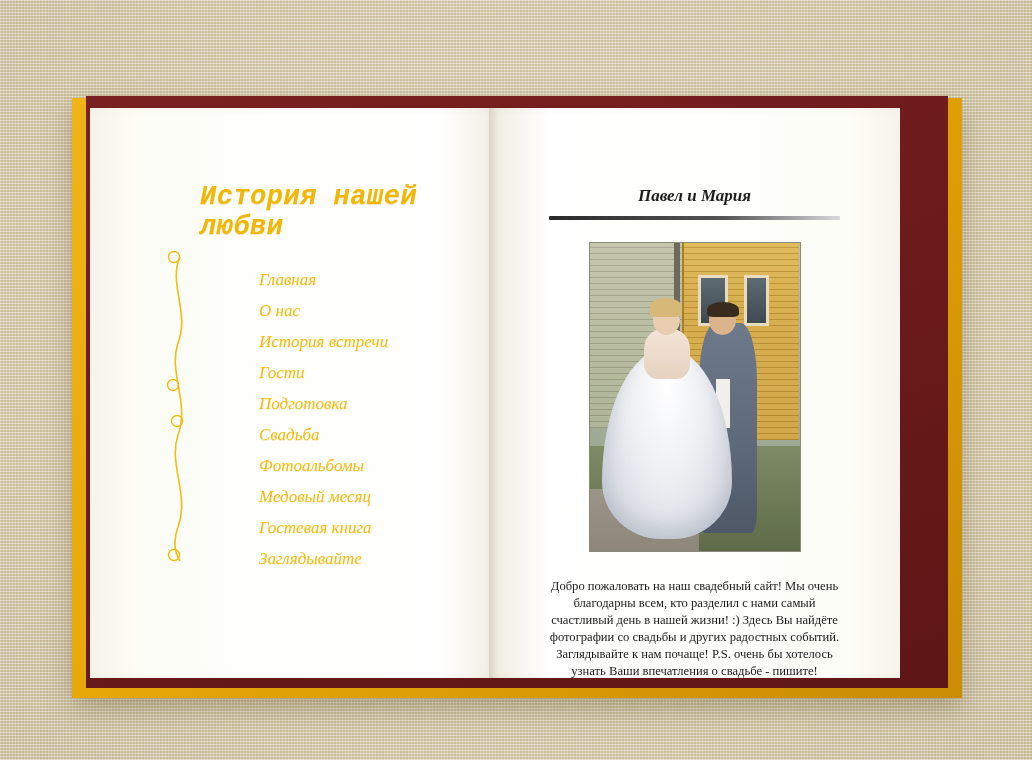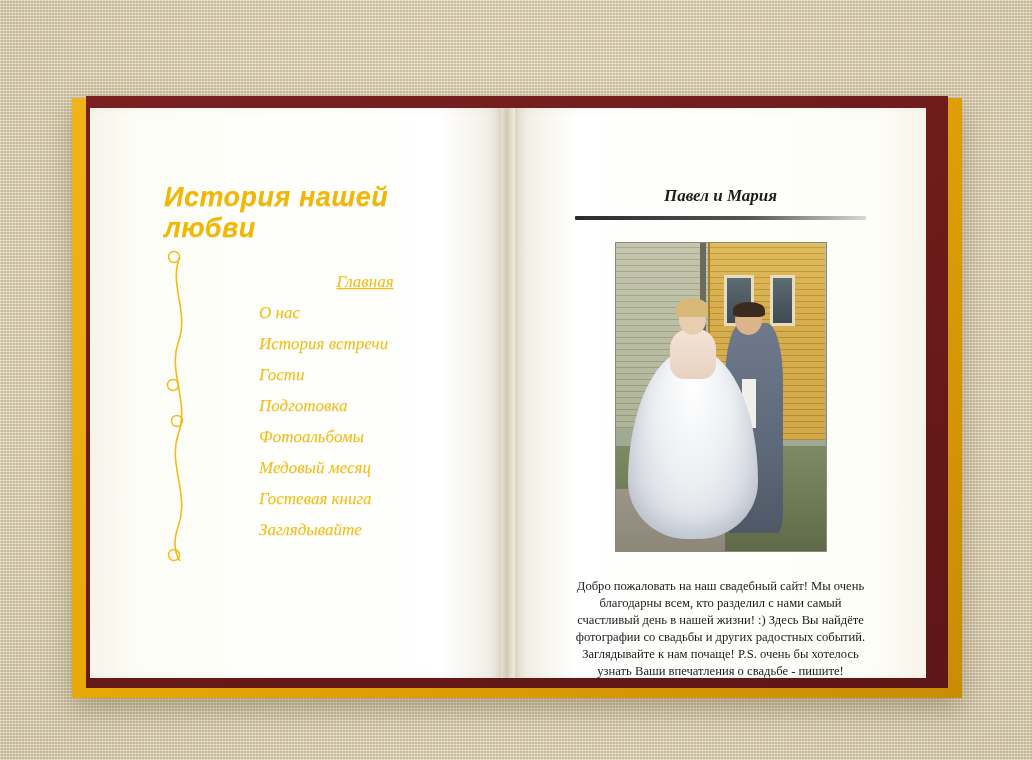--- a/index.html
+++ b/index.html
@@ -54,47 +54,47 @@
     width: 411px;
     height: 570px;
     background: #fdfdf7;
   }
   .page-left {
     left: 18px;
     background: linear-gradient(to right, #f6f4ea 0%, #fdfdf7 12%, #ffffff 85%, #efece0 100%);
     box-shadow: inset -8px 0 14px -8px rgba(120,100,70,0.35);
   }
   .page-right {
-    left: 443px;
+    left: 417px;
     background: linear-gradient(to left, #f6f4ea 0%, #fdfdf7 12%, #ffffff 85%, #efece0 100%);
     box-shadow: inset 8px 0 14px -8px rgba(120,100,70,0.35);
   }
 
   .spine {
     position: absolute;
     left: 429px; top: 10px;
     width: 14px; height: 570px;
     background: linear-gradient(to right, #e6e1d0 0%, #cfc8b2 45%, #d9d3bf 55%, #f0ece0 100%);
   }
 
   
   #left-content {
     position: absolute;
     inset: 0;
     padding: 36px 30px 20px 34px;
   }
 
   #site-title {
-    font-family: Liberation Sans, sans-serif;
+    font-family: Liberation Mono, monospace;
     font-style: italic;
     font-weight: bold;
     font-size: 27px;
     color: #f2b705;
     letter-spacing: 0.5px;
-    margin-left: 40px;
+    margin-left: 76px;
     margin-top: 38px;
     text-shadow: 0 1px 0 rgba(200,150,0,0.25);
   }
 
   #nav-list {
     list-style: none;
     margin-top: 22px;
     margin-left: 135px;
   }
 
@@ -103,22 +103,20 @@
     font-style: italic;
     font-size: 17px;
     color: #f5bd13;
     line-height: 1.0;
     padding: 7px 0;
     cursor: pointer;
     white-space: nowrap;
     text-shadow: 0 1px 0 rgba(210,160,10,0.18);
   }
   .nav-item.active {
-    text-decoration: underline;
-    text-align: center;
   }
 
   
   #nav-flourish {
     position: absolute;
     left: 70px;
     top: 135px;
     width: 40px;
     height: 330px;
     pointer-events: none;
@@ -257,20 +255,21 @@
         <circle cx="17" cy="178" r="5.5" fill="none" stroke="#f3bb12" stroke-width="1.4"></circle>
         <circle cx="14" cy="312" r="5.5" fill="none" stroke="#f3bb12" stroke-width="1.4"></circle>
       </svg>
 
       <ul id="nav-list">
         <li class="nav-item active">Главная</li>
         <li class="nav-item">О нас</li>
         <li class="nav-item">История встречи</li>
         <li class="nav-item">Гости</li>
         <li class="nav-item">Подготовка</li>
+        <li class="nav-item">Свадьба</li>
         <li class="nav-item">Фотоальбомы</li>
         <li class="nav-item">Медовый месяц</li>
         <li class="nav-item">Гостевая книга</li>
         <li class="nav-item">Заглядывайте</li>
       </ul>
 
     </div>
   </div>
 
   <div class="spine"></div>

